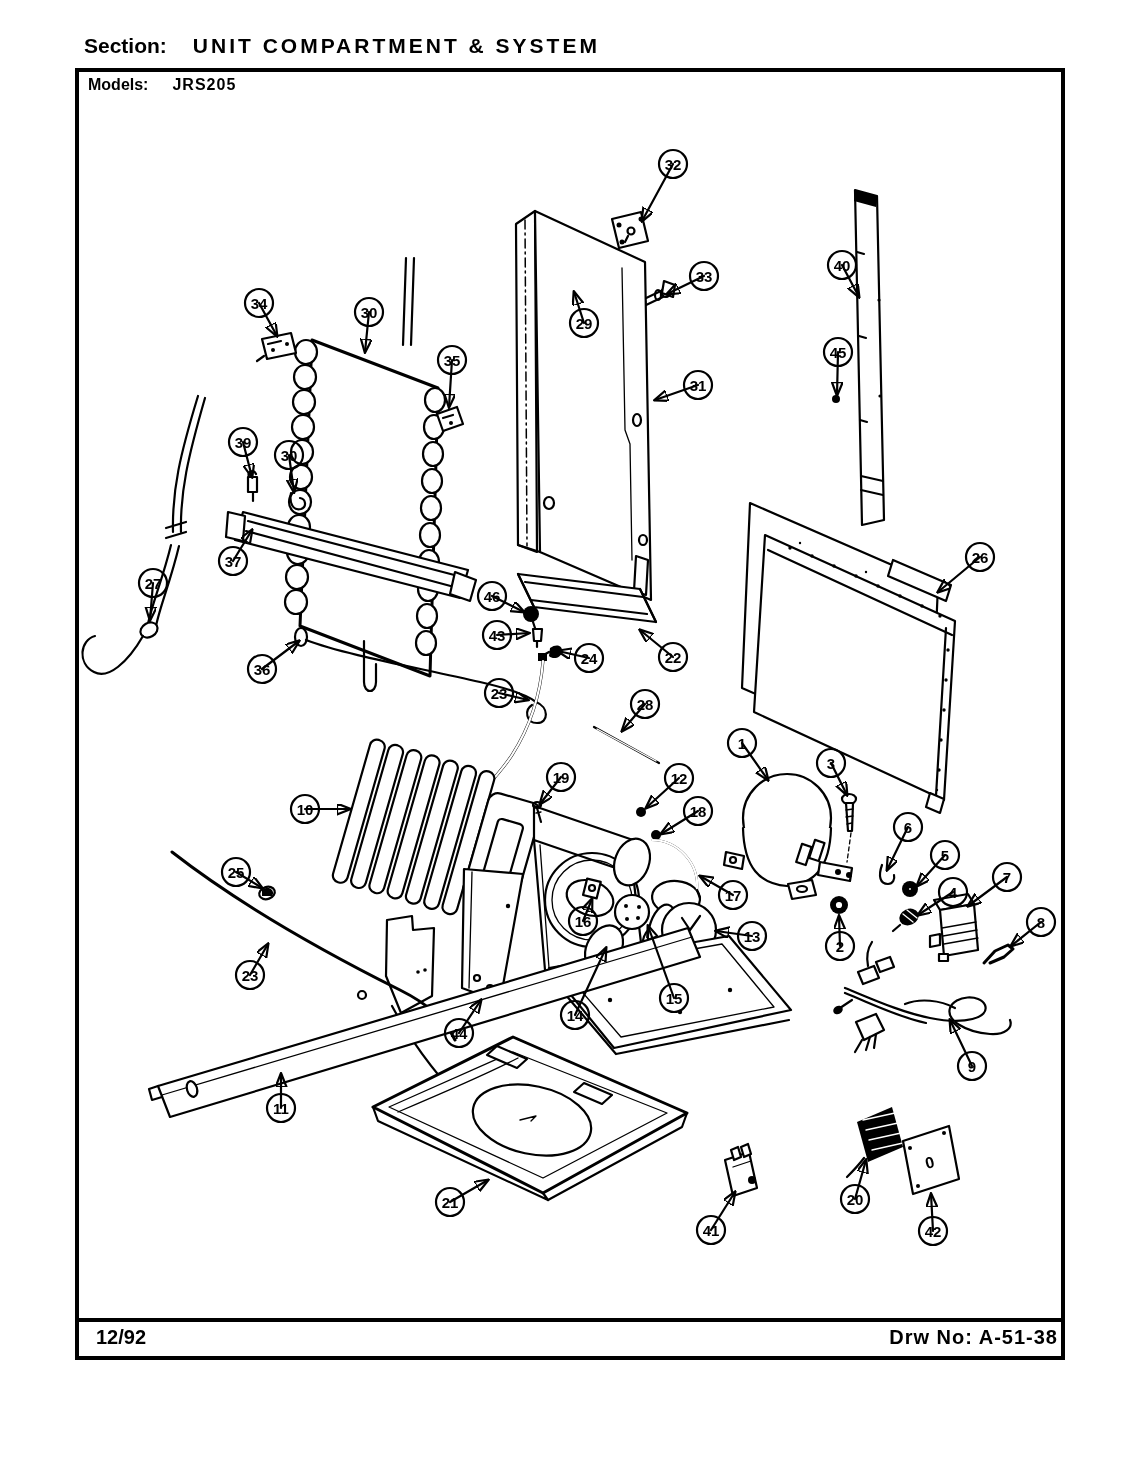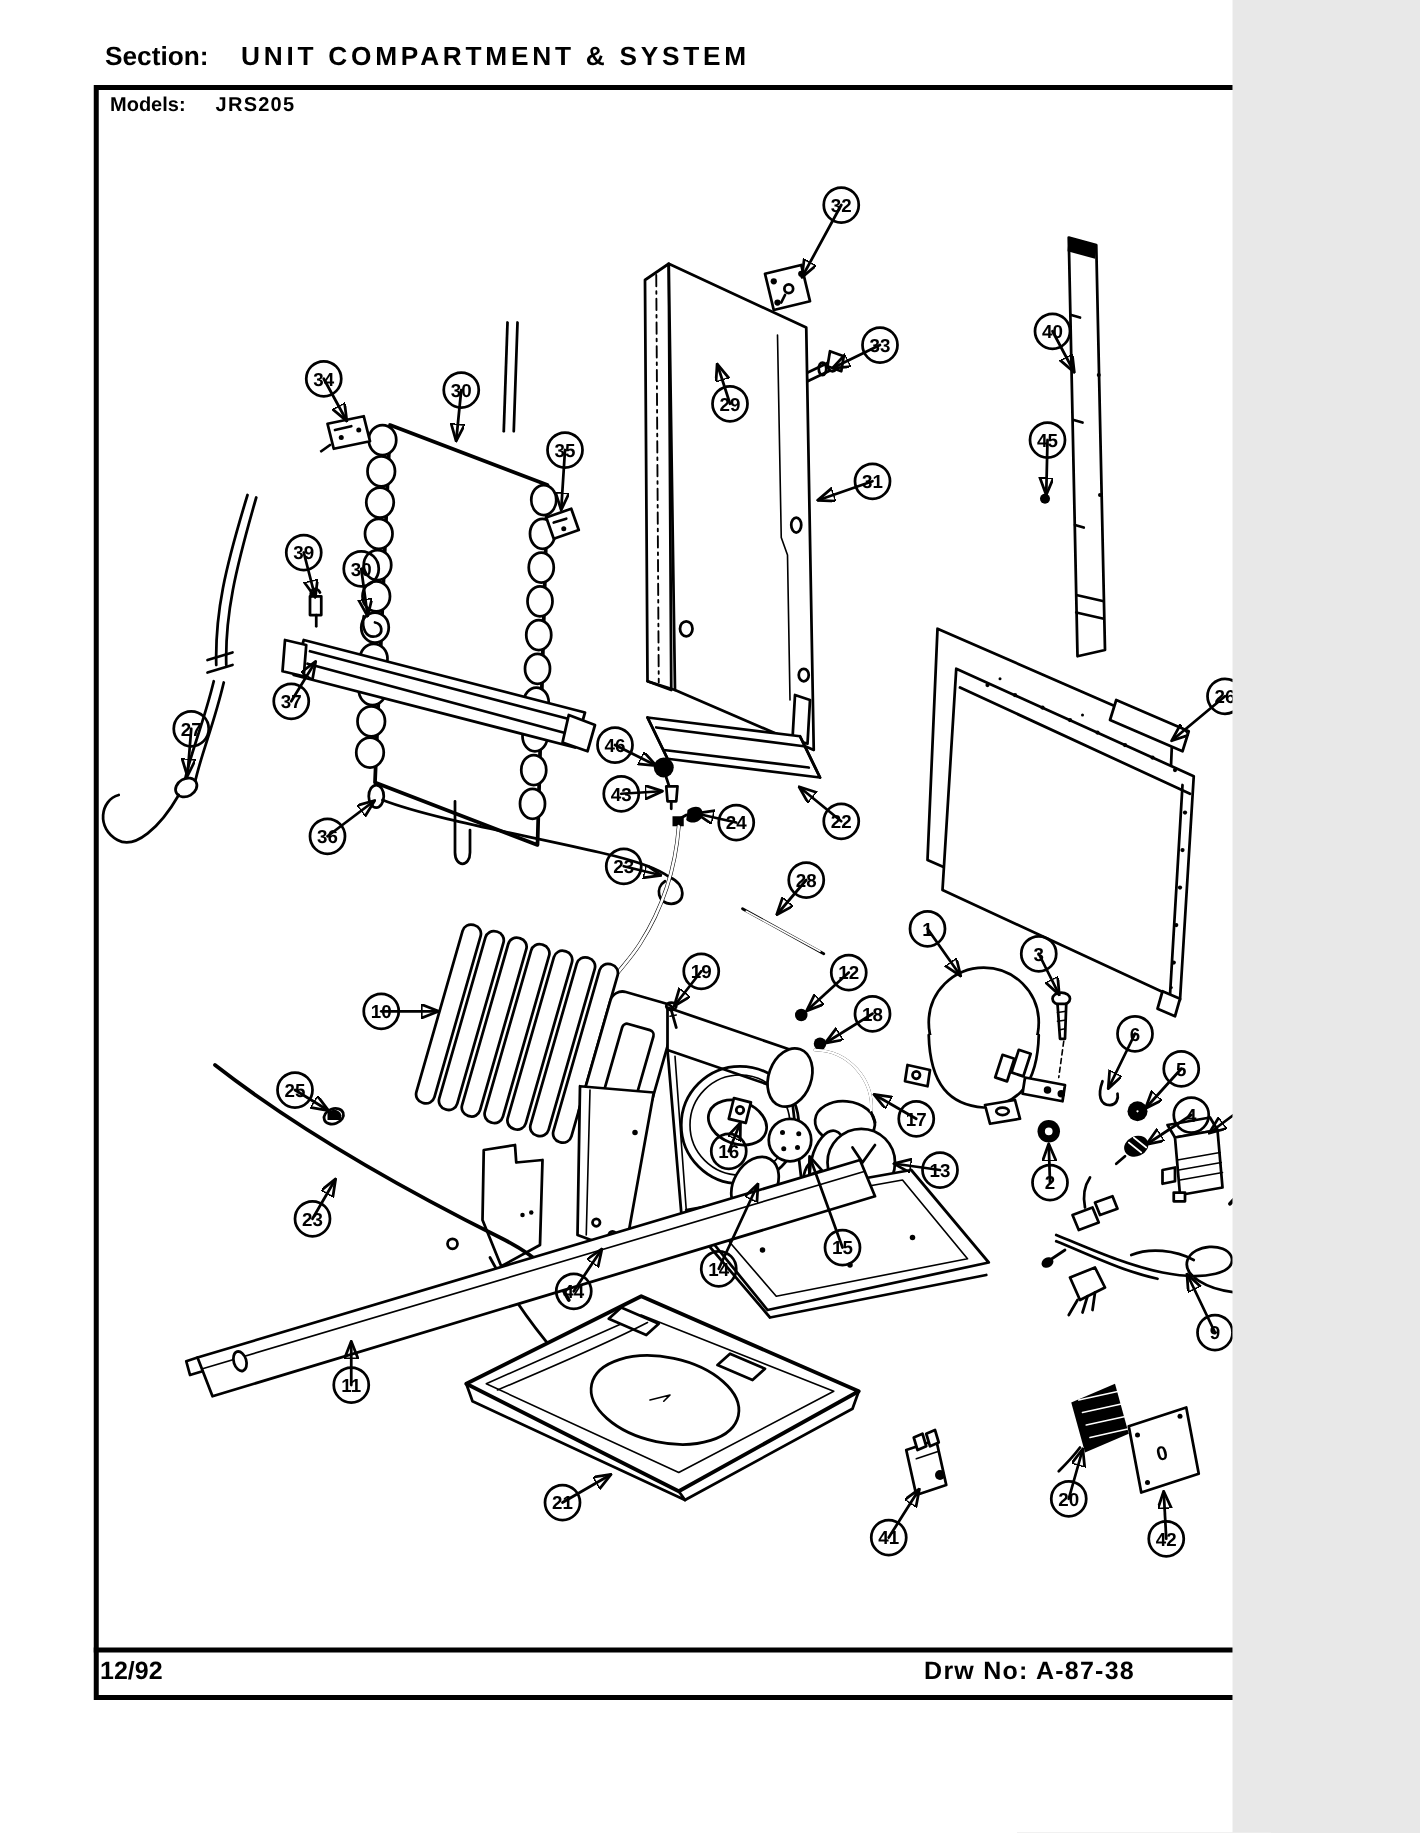--- a/index.html
+++ b/index.html
@@ -1,24 +1,24 @@
 <!DOCTYPE html>
 <html><head>
 <meta charset="utf-8">
 <style>
   html,body{margin:0;padding:0;background:#e8e8e8;}
-  .page{position:relative;width:986px;height:1466px;background:#ffffff;
+  .page{position:relative;width:1136px;height:1466px;background:#ffffff;
         font-family:"Liberation Sans","DejaVu Sans",sans-serif;color:#000;overflow:hidden;}
   .hdr{position:absolute;left:84px;top:34px;font-size:21px;font-weight:bold;white-space:nowrap;}
   .hdr .title{margin-left:26px;letter-spacing:3px;}
   .frame{position:absolute;left:75px;top:68px;width:982px;height:1284px;border:4px solid #000;}
   .models{position:absolute;left:88px;top:76px;font-size:16px;font-weight:bold;white-space:nowrap;}
   .models .val{margin-left:24px;letter-spacing:1px;}
   .divider{position:absolute;left:75px;top:1318px;width:990px;height:4px;background:#000;}
-  .footer-date{position:absolute;left:80px;top:1326px;font-size:20px;font-weight:bold;}
+  .footer-date{position:absolute;left:96px;top:1326px;font-size:20px;font-weight:bold;}
   .footer-drw{position:absolute;right:78px;top:1326px;font-size:20px;font-weight:bold;letter-spacing:1px;}
   svg#diagram{position:absolute;left:0;top:0;}
   #diagram path,#diagram line,#diagram polygon,#diagram polyline,#diagram rect,
   #diagram circle,#diagram ellipse{stroke:#000;fill:none;stroke-width:2.2;
      stroke-linecap:round;stroke-linejoin:round;}
   #diagram .w{fill:#fff;}
   #diagram .b{fill:#000;stroke:none;}
   #diagram .wl{stroke:#fff;}
   #diagram .thin{stroke-width:1.3;}
   #diagram .thick{stroke-width:3;}
@@ -659,14 +659,14 @@
         <g>
           <line x1="492" y1="596" x2="524" y2="612" class="co-line" marker-end="url(#arw)"></line>
           <circle cx="492" cy="596" r="14" class="co-circ"></circle>
           <text x="492" y="601.5" class="co-num">46</text>
         </g>
       </g>
   </svg>
 
   <div class="divider"></div>
   <div class="footer-date">12/92</div>
-  <div class="footer-drw">Drw No: A-87-38</div>
+  <div class="footer-drw">Drw No: A-51-38</div>
 </div>
 
 </body></html>

